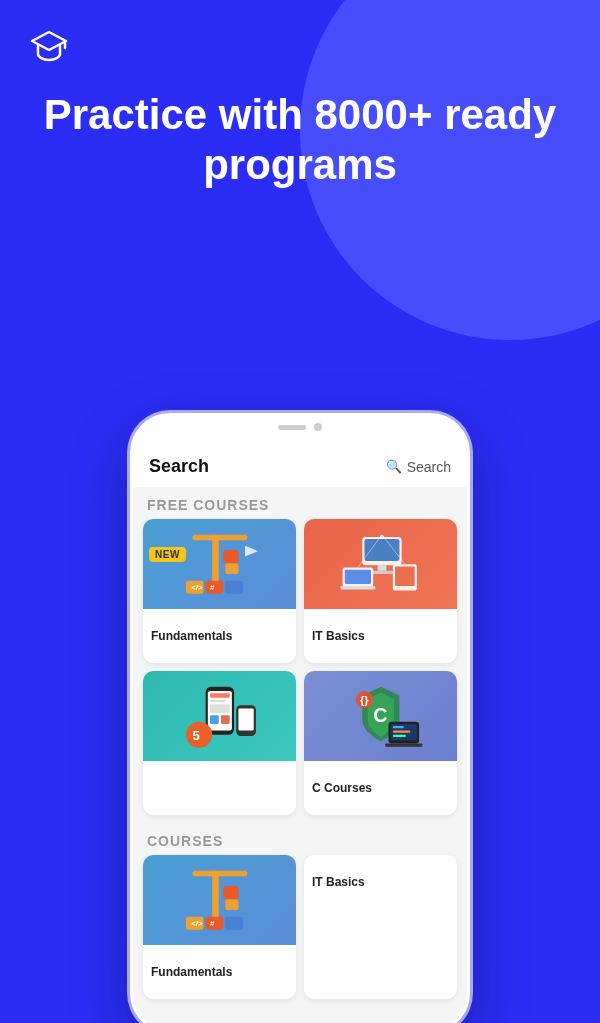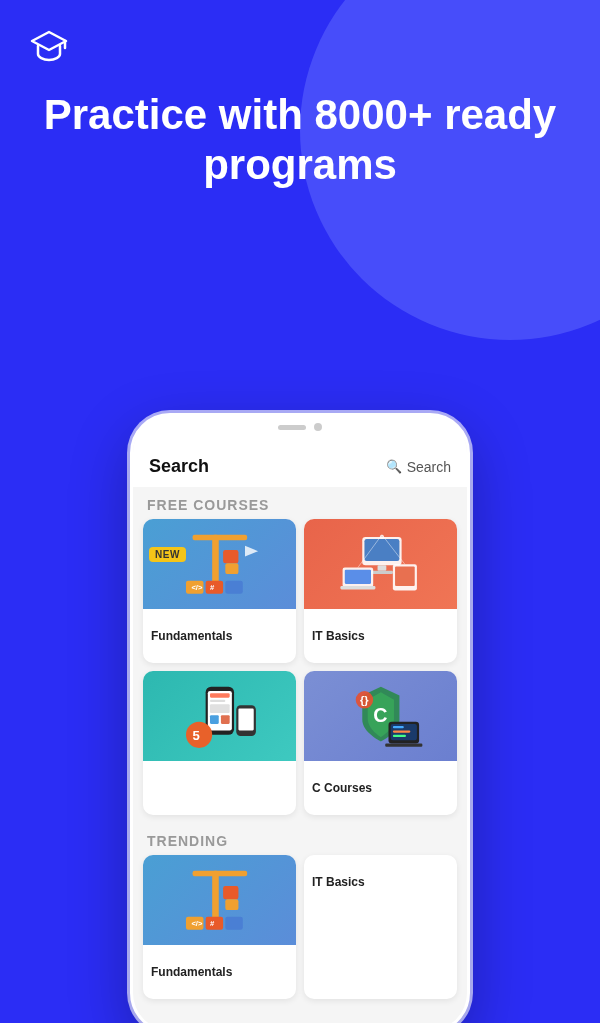--- a/index.html
+++ b/index.html
@@ -380,21 +380,21 @@
 
               <rect x="56" y="44" width="10" height="2" fill="#4af" rx="1"></rect>
               <rect x="56" y="48" width="16" height="2" fill="#f84" rx="1"></rect>
               <rect x="56" y="52" width="12" height="2" fill="#4f8" rx="1"></rect>
             </svg>
           </div>
           <div class="card-label">C Courses</div>
         </div>
       </div>
 
-      <div class="section-label">TRENDING</div>
+      <div class="section-label">COURSES</div>
       <div class="course-grid">
 
         <div class="course-card">
           <div class="card-thumb card-thumb-fundamentals2">
             <svg class="thumb-svg" viewBox="0 0 90 70" fill="none">
               <rect x="38" y="8" width="6" height="45" fill="#f0a030" rx="2"></rect>
               <rect x="20" y="8" width="50" height="5" fill="#f0a030" rx="2"></rect>
               <rect x="48" y="22" width="14" height="12" fill="#e85a2a" rx="2"></rect>
               <rect x="50" y="34" width="12" height="10" fill="#f0a030" rx="2"></rect>
               <rect x="14" y="50" width="16" height="12" fill="#f0a030" rx="2"></rect>

